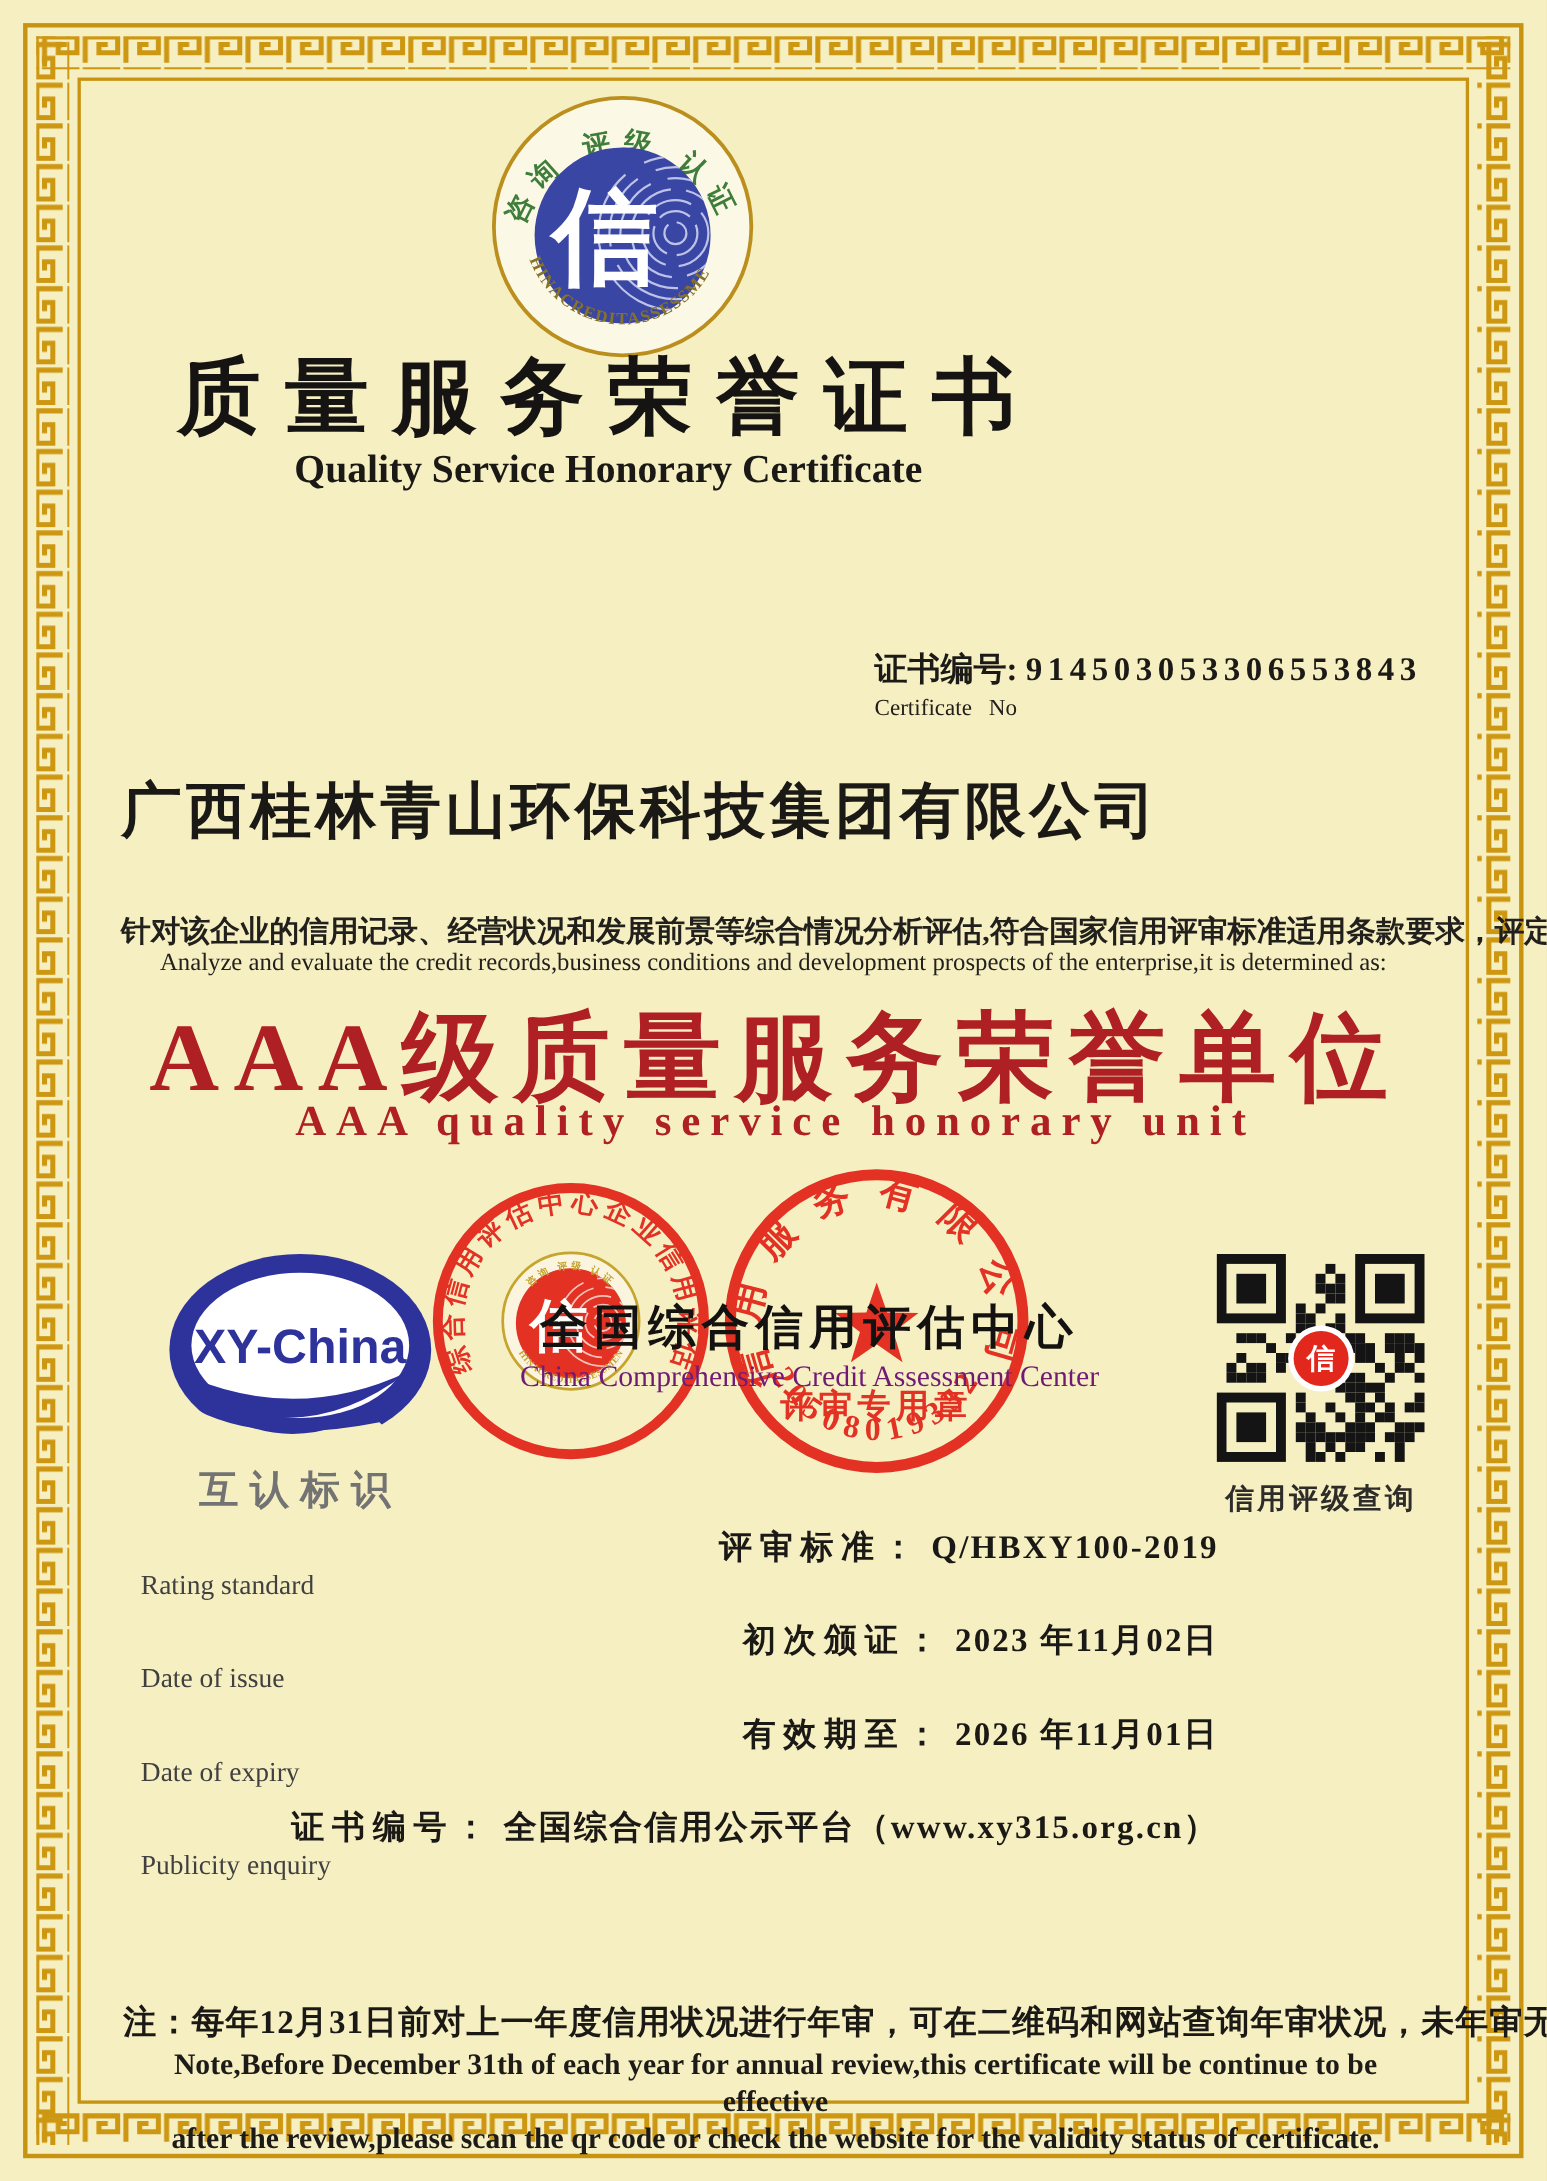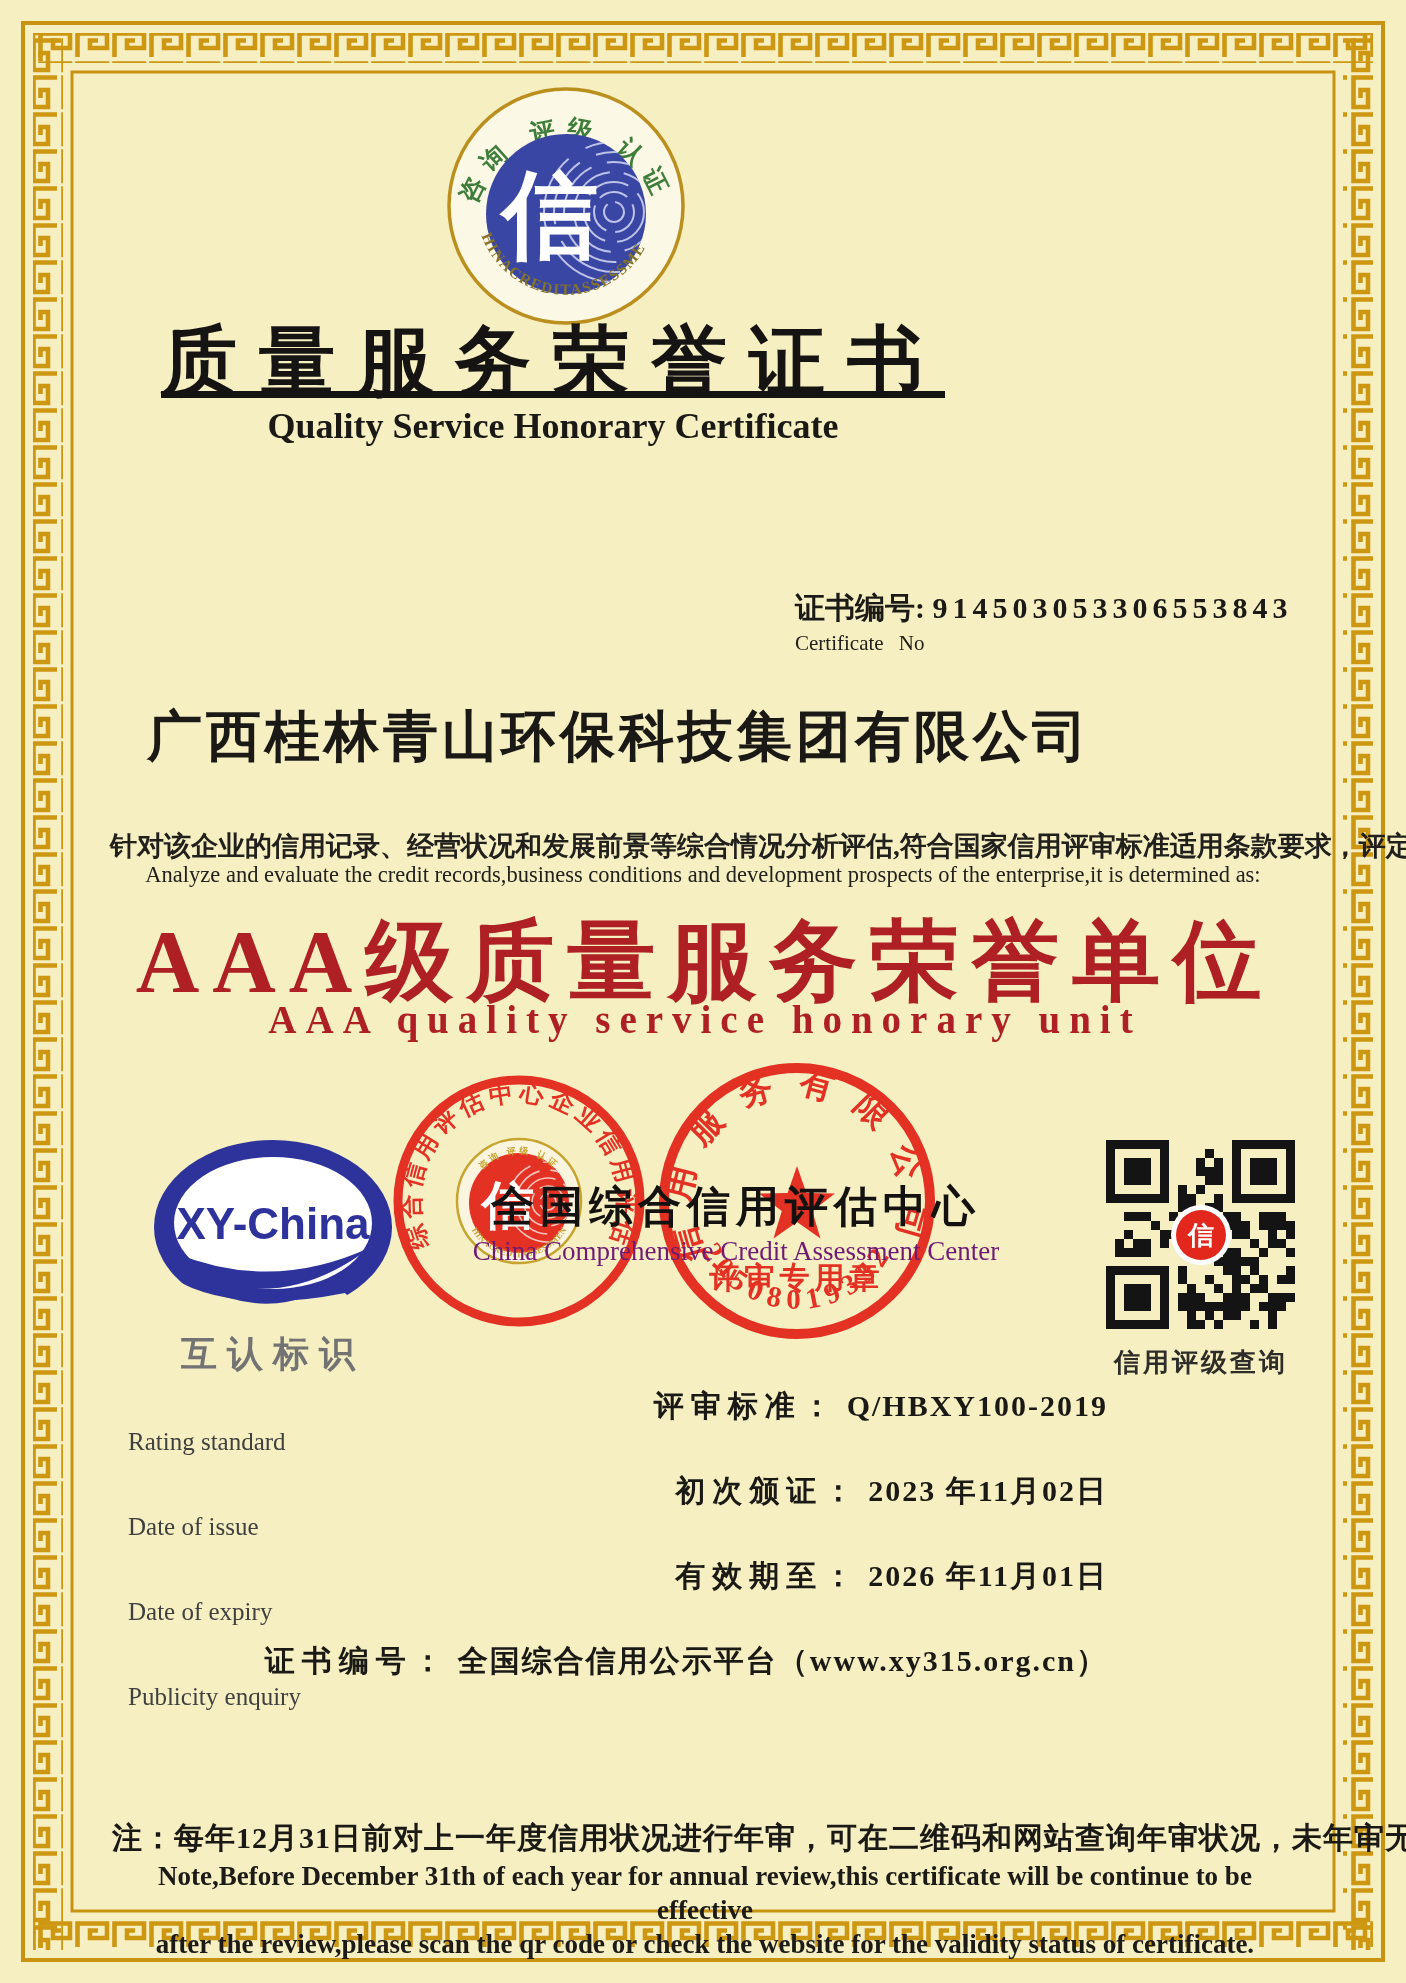--- a/index.html
+++ b/index.html
@@ -11,34 +11,34 @@
   }
   .page{position:absolute;left:0;top:0;width:1406px;height:1983px;background:#f6efc2;}
   .abs{position:absolute;}
   .center{text-align:center;}
   .border-svg{position:absolute;left:0;top:0;z-index:1;}
   .content{position:absolute;left:0;top:0;width:100%;height:100%;z-index:2;}
 
   .title-zh{
     left:100px;top:322px;width:906px;
     font-size:76px;font-weight:bold;color:#161412;
-    letter-spacing:22px;line-height:1.05;white-space:nowrap;text-decoration:underline;
+    letter-spacing:22px;line-height:1.05;white-space:nowrap;
   }
   .title-en{
     left:100px;top:405px;width:906px;
     font-size:36px;font-weight:bold;color:#1b1916;letter-spacing:0px;white-space:nowrap;
   }
   .certno{left:795px;top:588px;width:520px;}
   .certno .line1{font-size:30px;font-weight:bold;color:#1c1a17;white-space:nowrap;}
   .certno .digits{letter-spacing:5px;margin-top:27px;}
   .certno .line2{font-size:21px;color:#23201c;word-spacing:10px;margin-top:2px;}
 
   .company{
     left:110px;top:700px;width:890px;
-    font-size:55px;font-weight:600;color:#1b1916;letter-spacing:4px;white-space:nowrap;margin-left:37px;
+    font-size:55px;font-weight:600;color:#1b1916;letter-spacing:4px;white-space:nowrap;
   }
   .intro-zh{left:110px;top:828px;width:1186px;font-size:27px;font-weight:600;color:#22201c;white-space:nowrap;}
   .intro-en{left:110px;top:862px;width:1186px;font-size:22.5px;color:#23211d;white-space:nowrap;}
 
   .award-zh{
     left:95px;top:902px;width:1220px;
     font-size:88px;font-weight:bold;color:#ae2024;letter-spacing:13px;white-space:nowrap;
   }
   .award-en{
     left:95px;top:997px;width:1220px;

